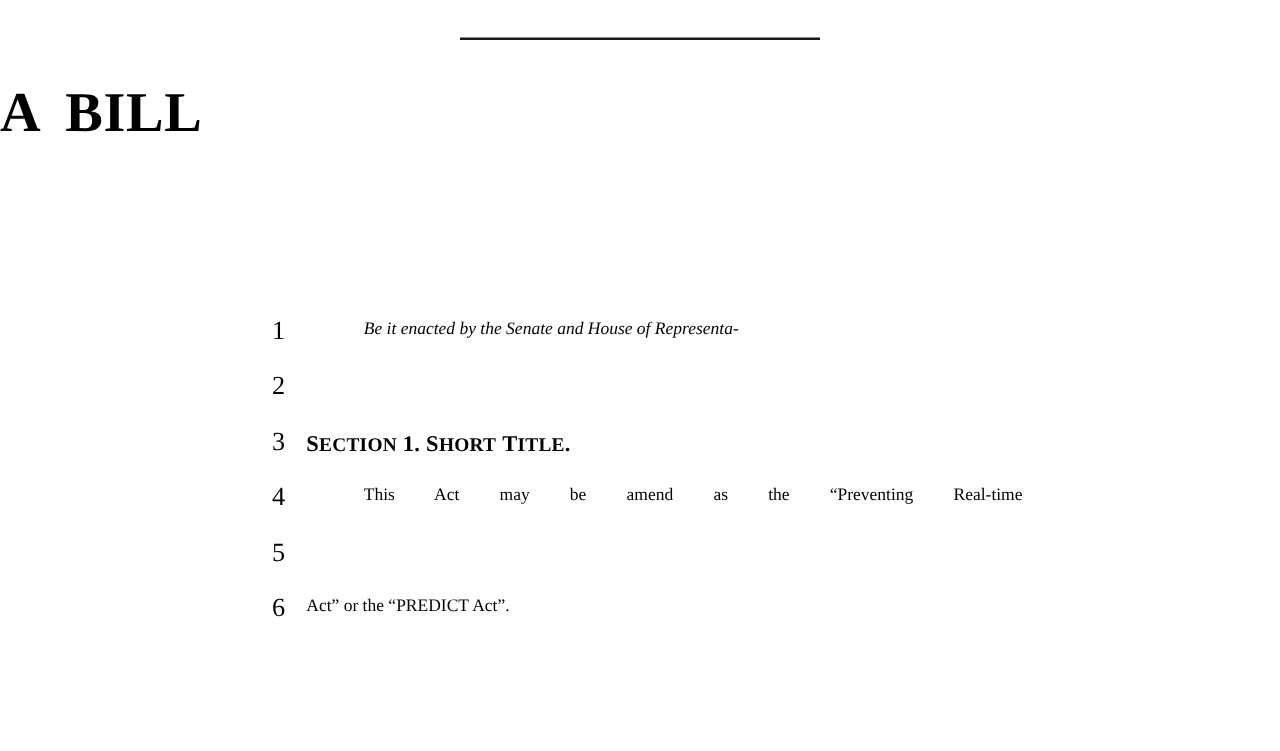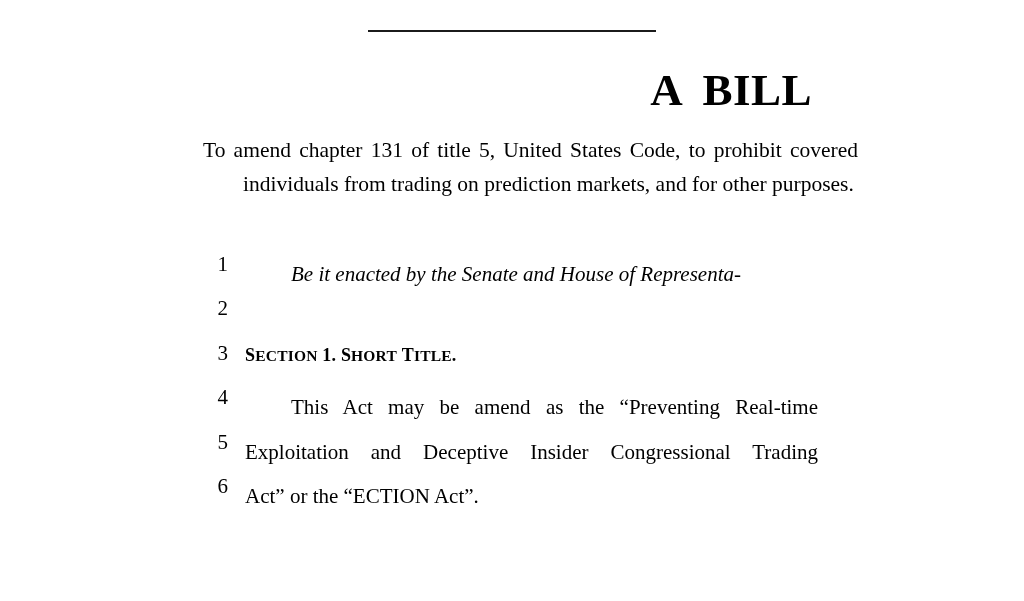--- a/index.html
+++ b/index.html
@@ -40,21 +40,21 @@
     border-top: 2px solid #1b1b1b;
     vertical-align: top;
   }
 
   
   .bill-title {
     position: absolute;
     left: 0;
     top: 66px;
     width: 812px;
-    text-align: right;
+    text-align: left;
     font-size: 45px;
     line-height: 48px;
     font-weight: bold;
     letter-spacing: 0.5px;
     word-spacing: 10px;
     font-family: "Liberation Serif", "DejaVu Serif", serif;
   }
 
   
   .preamble {
@@ -89,23 +89,23 @@
     top: 0;
     width: 32px;
     text-align: right;
     font-size: 21px;
     line-height: 28px;
     font-family: "Liberation Serif", "DejaVu Serif", serif;
   }
   .line-text {
     position: absolute;
     left: 245px;
-    top: 10px;
+    top: 0;
     width: 573px;
-    font-size: 21px;
+    font-size: 14px;
     line-height: 28px;
     white-space: nowrap;
   }
   .line-text.justify {
     white-space: normal;
     text-align: justify;
     text-align-last: justify;
   }
   .line-text.italic {
     font-style: italic;
@@ -127,21 +127,20 @@
 <body>
 
 <div class="page">
 
   <div class="rule-wrap">
     <hr class="top-rule">
   </div>
 
   <div class="bill-title">A  BILL</div>
 
-  <div class="preamble">To amend chapter 131 of title 5, United States Code, to prohibit covered individuals from trading on prediction markets, and for other purposes.</div>
 
   <div class="body-lines">
 
     <div class="bill-line">
       <span class="line-no">1</span>
       <span class="line-text italic indent">Be it enacted by the Senate and House of Representa-</span>
     </div>
 
     <div class="bill-line">
       <span class="line-no">2</span>
@@ -152,22 +151,21 @@
       <span class="line-text heading"><span>S</span><span class="sc-small">ECTION</span>&nbsp;<span>1.</span>&nbsp;<span>S</span><span class="sc-small">HORT</span>&nbsp;<span>T</span><span class="sc-small">ITLE</span><span>.</span></span>
     </div>
 
     <div class="bill-line">
       <span class="line-no">4</span>
       <span class="line-text justify indent">This Act may be amend as the “Preventing Real-time</span>
     </div>
 
     <div class="bill-line">
       <span class="line-no">5</span>
-      <span class="line-text justify">Exploitation and Deceptive Insider Congressional Trading</span>
     </div>
 
     <div class="bill-line">
       <span class="line-no">6</span>
-      <span class="line-text">Act” or the “ECTION Act”.</span>
+      <span class="line-text">Act” or the “PREDICT Act”.</span>
     </div>
 
   </div>
 </div>
 
 </body></html>

